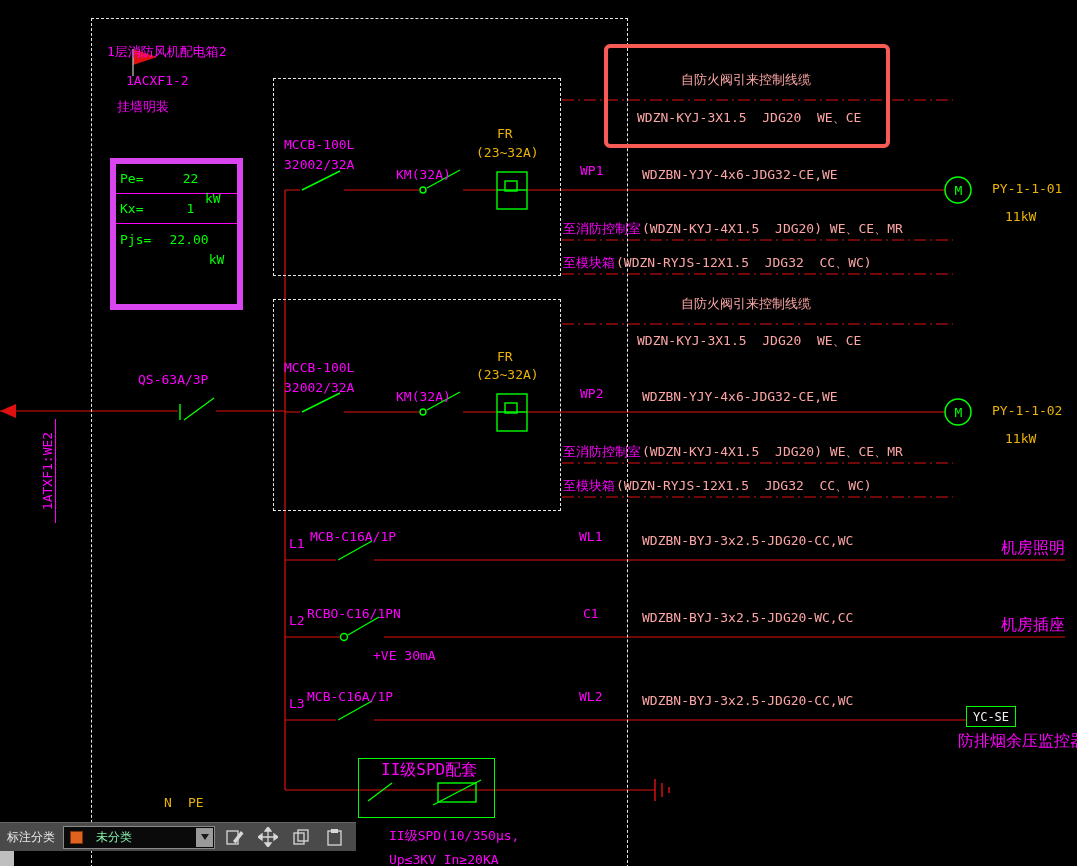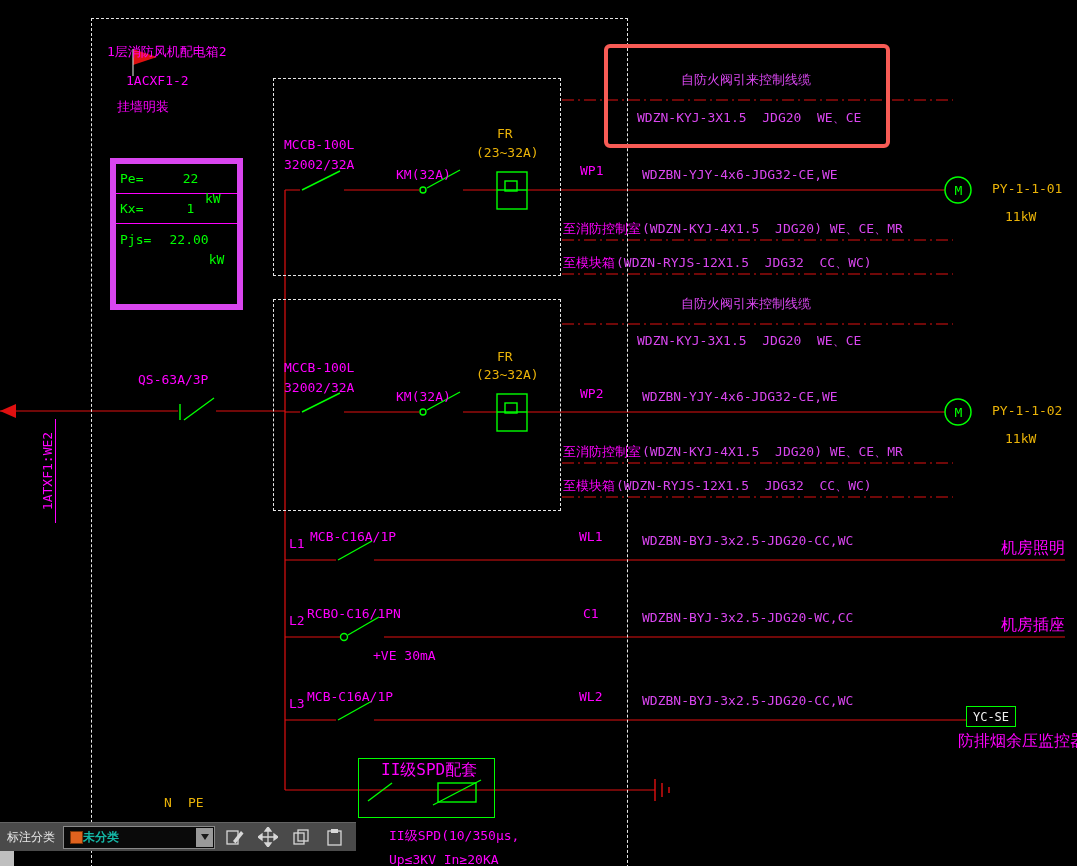--- a/index.html
+++ b/index.html
@@ -4,21 +4,21 @@
 <style>
   * { margin:0; padding:0; box-sizing:border-box; }
   html,body { background:#000; }
   #stage {
     position:relative; width:1077px; height:866px; background:#000;
     overflow:hidden; font-family:"DejaVu Sans Mono","DejaVu Sans",sans-serif;
   }
   .t { position:absolute; white-space:pre; font-size:13px; line-height:15px; }
   .s12 { font-size:16px; }
   .mg { color:#FF00FF; }
-  .rd { color:#d946ef; }
+  .rd { color:#fca5a5; }
   .gn { color:#00FF00; }
   .wh { color:#eab308; }
   .dashrect { position:absolute; border:1px dashed #E6E6E6; }
   .hl { position:absolute; border:4px solid #F85B55; border-radius:6px; z-index:6; }
   svg.layer { position:absolute; left:0; top:0; z-index:1; }
   .t, .box { z-index:3; }
   .ptable {
     position:absolute; left:110px; top:158px; width:133px; height:152px;
     border:6px solid #d946ef; z-index:3;
   }
@@ -39,21 +39,21 @@
   #statusbar {
     position:absolute; left:0; top:822px; width:356px; height:29px;
     background:#4A4A4A; border-top:1px solid #636363; z-index:10;
     display:flex; align-items:center; padding-left:7px; color:#E8E8E8; font-size:12px;
   }
   .sb-dd {
     margin-left:8px; width:152px; height:23px; background:#0A0A0A;
     border:1px solid #8A8A8A; display:flex; align-items:center; position:relative;
   }
   .sw { width:13px; height:13px; background:#E0621E; border:1px solid #7A3508; margin-left:6px; }
-  .sb-val { margin-left:0; color:#14b8a6;font-weight:bold; }
+  .sb-val { margin-left:13px; color:#86efac; }
   .dd-btn {
     position:absolute; right:1px; top:1px; width:17px; height:19px; background:#9A9A9A;
     display:flex; align-items:center; justify-content:center;
   }
   .dd-tri { width:0; height:0; border-left:4px solid transparent; border-right:4px solid transparent; border-top:6px solid #1A1A1A; }
   .tool-btn { width:26px; height:24px; margin-left:7px; display:flex; align-items:center; justify-content:center; }
   .tool-btn svg { display:block; }
   #corner-grip { position:absolute; left:0; top:851px; width:14px; height:15px; background:#BFBFBF; z-index:10; }
 </style>
 </head>

